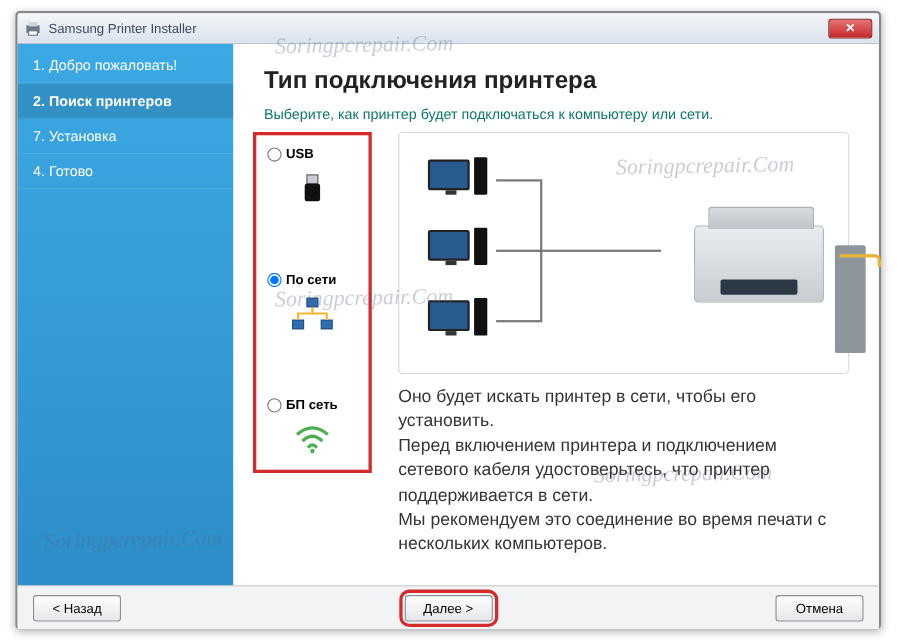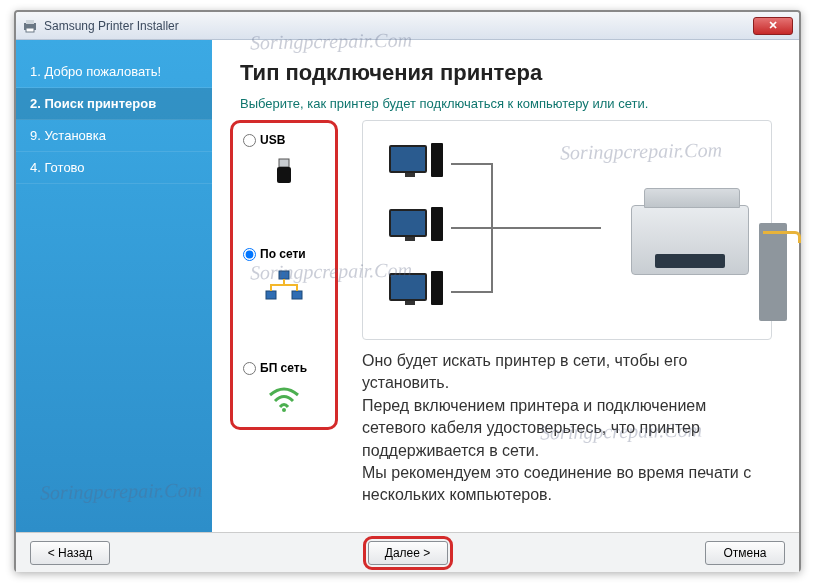--- a/index.html
+++ b/index.html
@@ -7,29 +7,29 @@
 
 .outer-frame { position: absolute; left: 14px; top: 10px; width: 787px; height: 562px; border: 2px solid #888; border-radius: 4px; background: #fff; box-shadow: 0 2px 8px rgba(0,0,0,0.3); }
 
 .titlebar { height: 28px; background: linear-gradient(#f4f6f9,#dbe3ee); border-bottom: 1px solid #b8c4d4; display: flex; align-items: center; padding: 0 6px; border-radius: 3px 3px 0 0; }
 .titlebar .app-icon { width: 16px; height: 16px; margin-right: 6px; }
 .titlebar .title { flex: 1; color: #3b4a5e; font-size: 12px; }
 .titlebar .close-btn { width: 40px; height: 18px; background: linear-gradient(#e57373,#c62828); border: 1px solid #8b1f1f; border-radius: 3px; display: flex; align-items: center; justify-content: center; color: #fff; font-weight: bold; font-size: 11px; cursor: pointer; }
 
 .content { display: flex; height: 492px; }
 
-.sidebar { width: 196px; background: linear-gradient(#3ba9e4,#2d8ec9); color: #fff; padding-top: 16px; }
+.sidebar { width: 196px; background: linear-gradient(#3ba9e4,#2d8ec9); color: #fff; padding-top: 4px; }
 .sidebar-item { padding: 8px 14px; font-size: 13px; border-bottom: 1px solid rgba(255,255,255,0.1); }
 .sidebar-item.active { background: rgba(0,0,0,0.12); font-weight: bold; }
 
 .main { flex: 1; padding: 20px 28px; position: relative; }
 .main h2 { font-size: 22px; color: #222; margin-bottom: 10px; font-weight: bold; }
 .main .subtitle { font-size: 13px; color: #0f766e; margin-bottom: 18px; }
 
-.options-box { position: absolute; left: 18px; top: 80px; width: 108px; height: 310px; border: 3px solid #d42a2a; border-radius: 10px; padding: 10px 6px; display: flex; flex-direction: column; justify-content: space-between; }
+.options-box { position: absolute; left: 18px; top: 80px; width: 108px; height: 310px; border: 3px solid #d42a2a; border-radius: 0; padding: 10px 6px; display: flex; flex-direction: column; justify-content: space-between; }
 .option { text-align: center; }
 .option label { display: flex; align-items: center; justify-content: flex-start; gap: 4px; font-size: 12px; font-weight: bold; cursor: pointer; margin-bottom: 8px; padding-left: 4px;}
 .option input { cursor: pointer; }
 .option .icon-area { height: 34px; display: flex; align-items: center; justify-content: center; }
 
 .diagram { position: absolute; left: 150px; top: 80px; width: 410px; height: 220px; border: 1px solid #d5d9dd; border-radius: 4px; background: #fff; }
 .desc-text { position: absolute; left: 150px; top: 310px; width: 410px; font-size: 16px; color: #333; line-height: 1.4; }
 
 .bottom-bar { height: 40px; border-top: 1px solid #ccc; background: #f2f3f4; display: flex; align-items: center; justify-content: space-between; gap: 8px; padding: 0 14px; }
 .btn { min-width: 80px; height: 24px; border: 1px solid #8a8f95; background: linear-gradient(#fdfdfd,#e5e7ea); font-size: 12px; cursor: pointer; border-radius: 3px; padding: 0 10px; }
@@ -62,21 +62,21 @@
         <rect x="4" y="10" width="8" height="4" fill="#fff" stroke="#6b7885"></rect>
       </svg>
     <span class="title">Samsung Printer Installer</span>
     <div class="close-btn">✕</div>
   </div>
 
   <div class="content">
     <div class="sidebar">
       <div class="sidebar-item">1. Добро пожаловать!</div>
       <div class="sidebar-item active">2. Поиск принтеров</div>
-      <div class="sidebar-item">9. Установка</div>
+      <div class="sidebar-item">7. Установка</div>
       <div class="sidebar-item">4. Готово</div>
     </div>
 
     <div class="main">
       <h2>Тип подключения принтера</h2>
       <div class="subtitle">Выберите, как принтер будет подключаться к компьютеру или сети.</div>
 
       <div class="options-box">
         <div class="option">
           <label>

